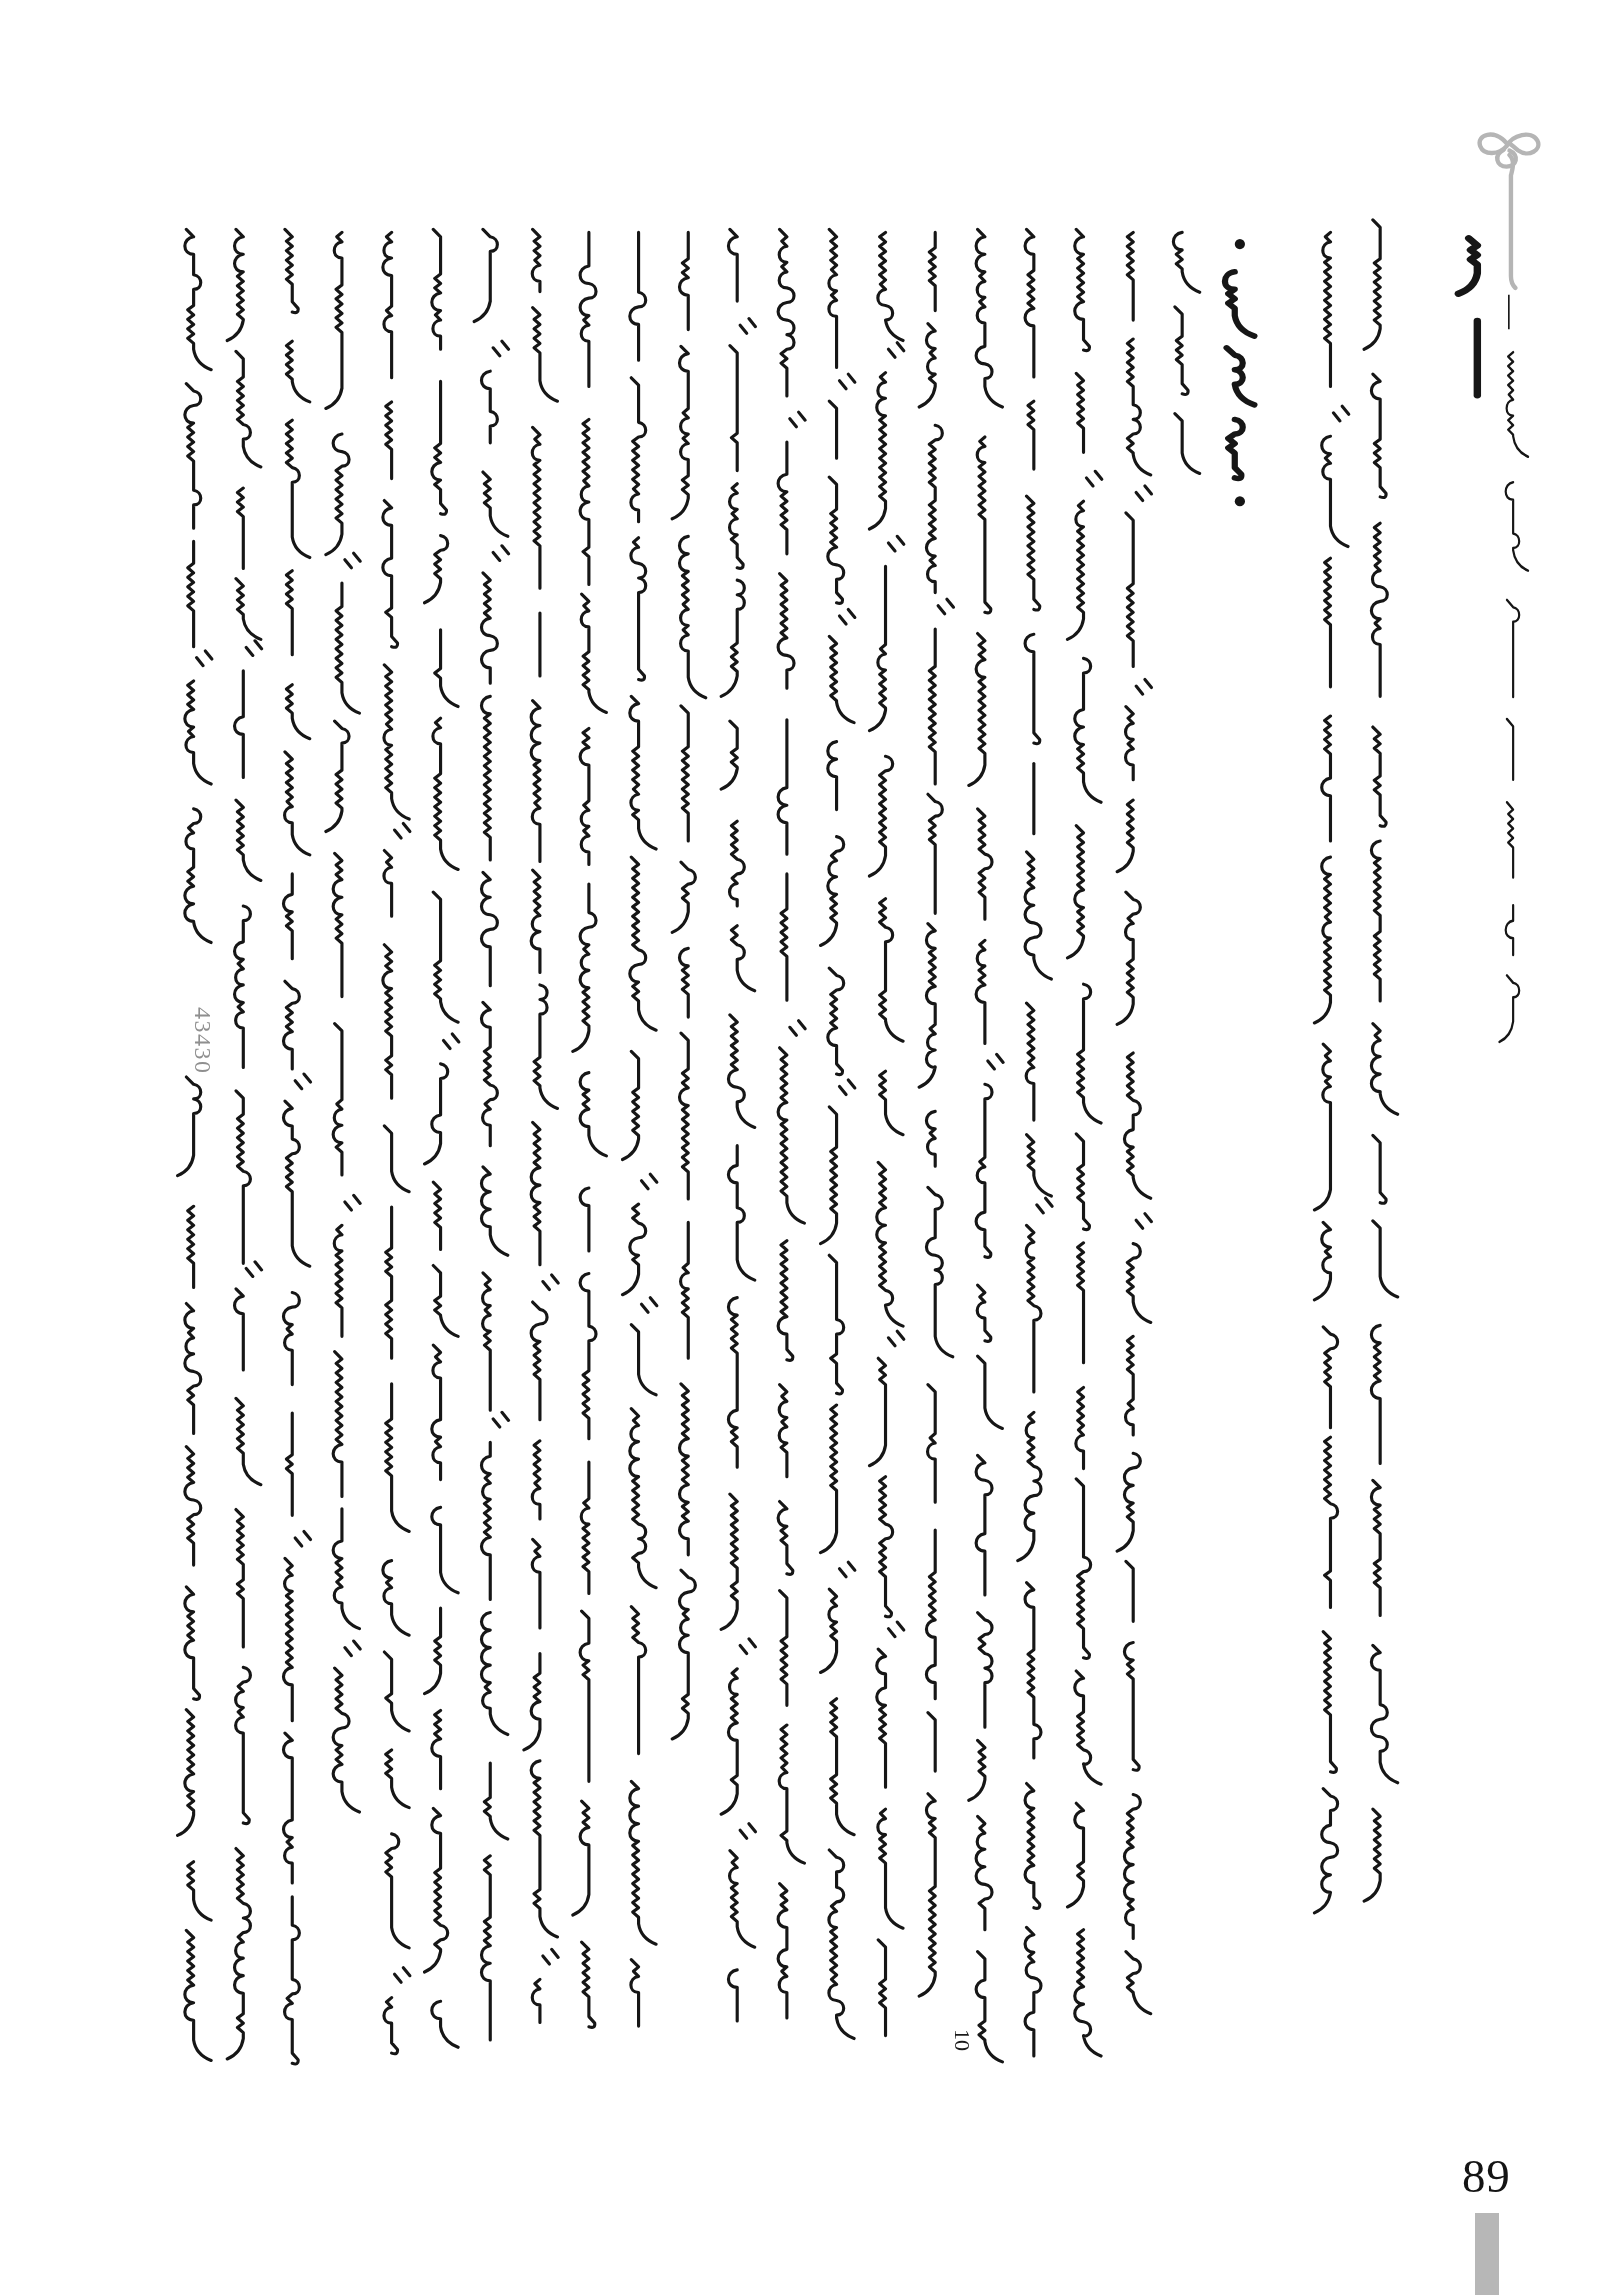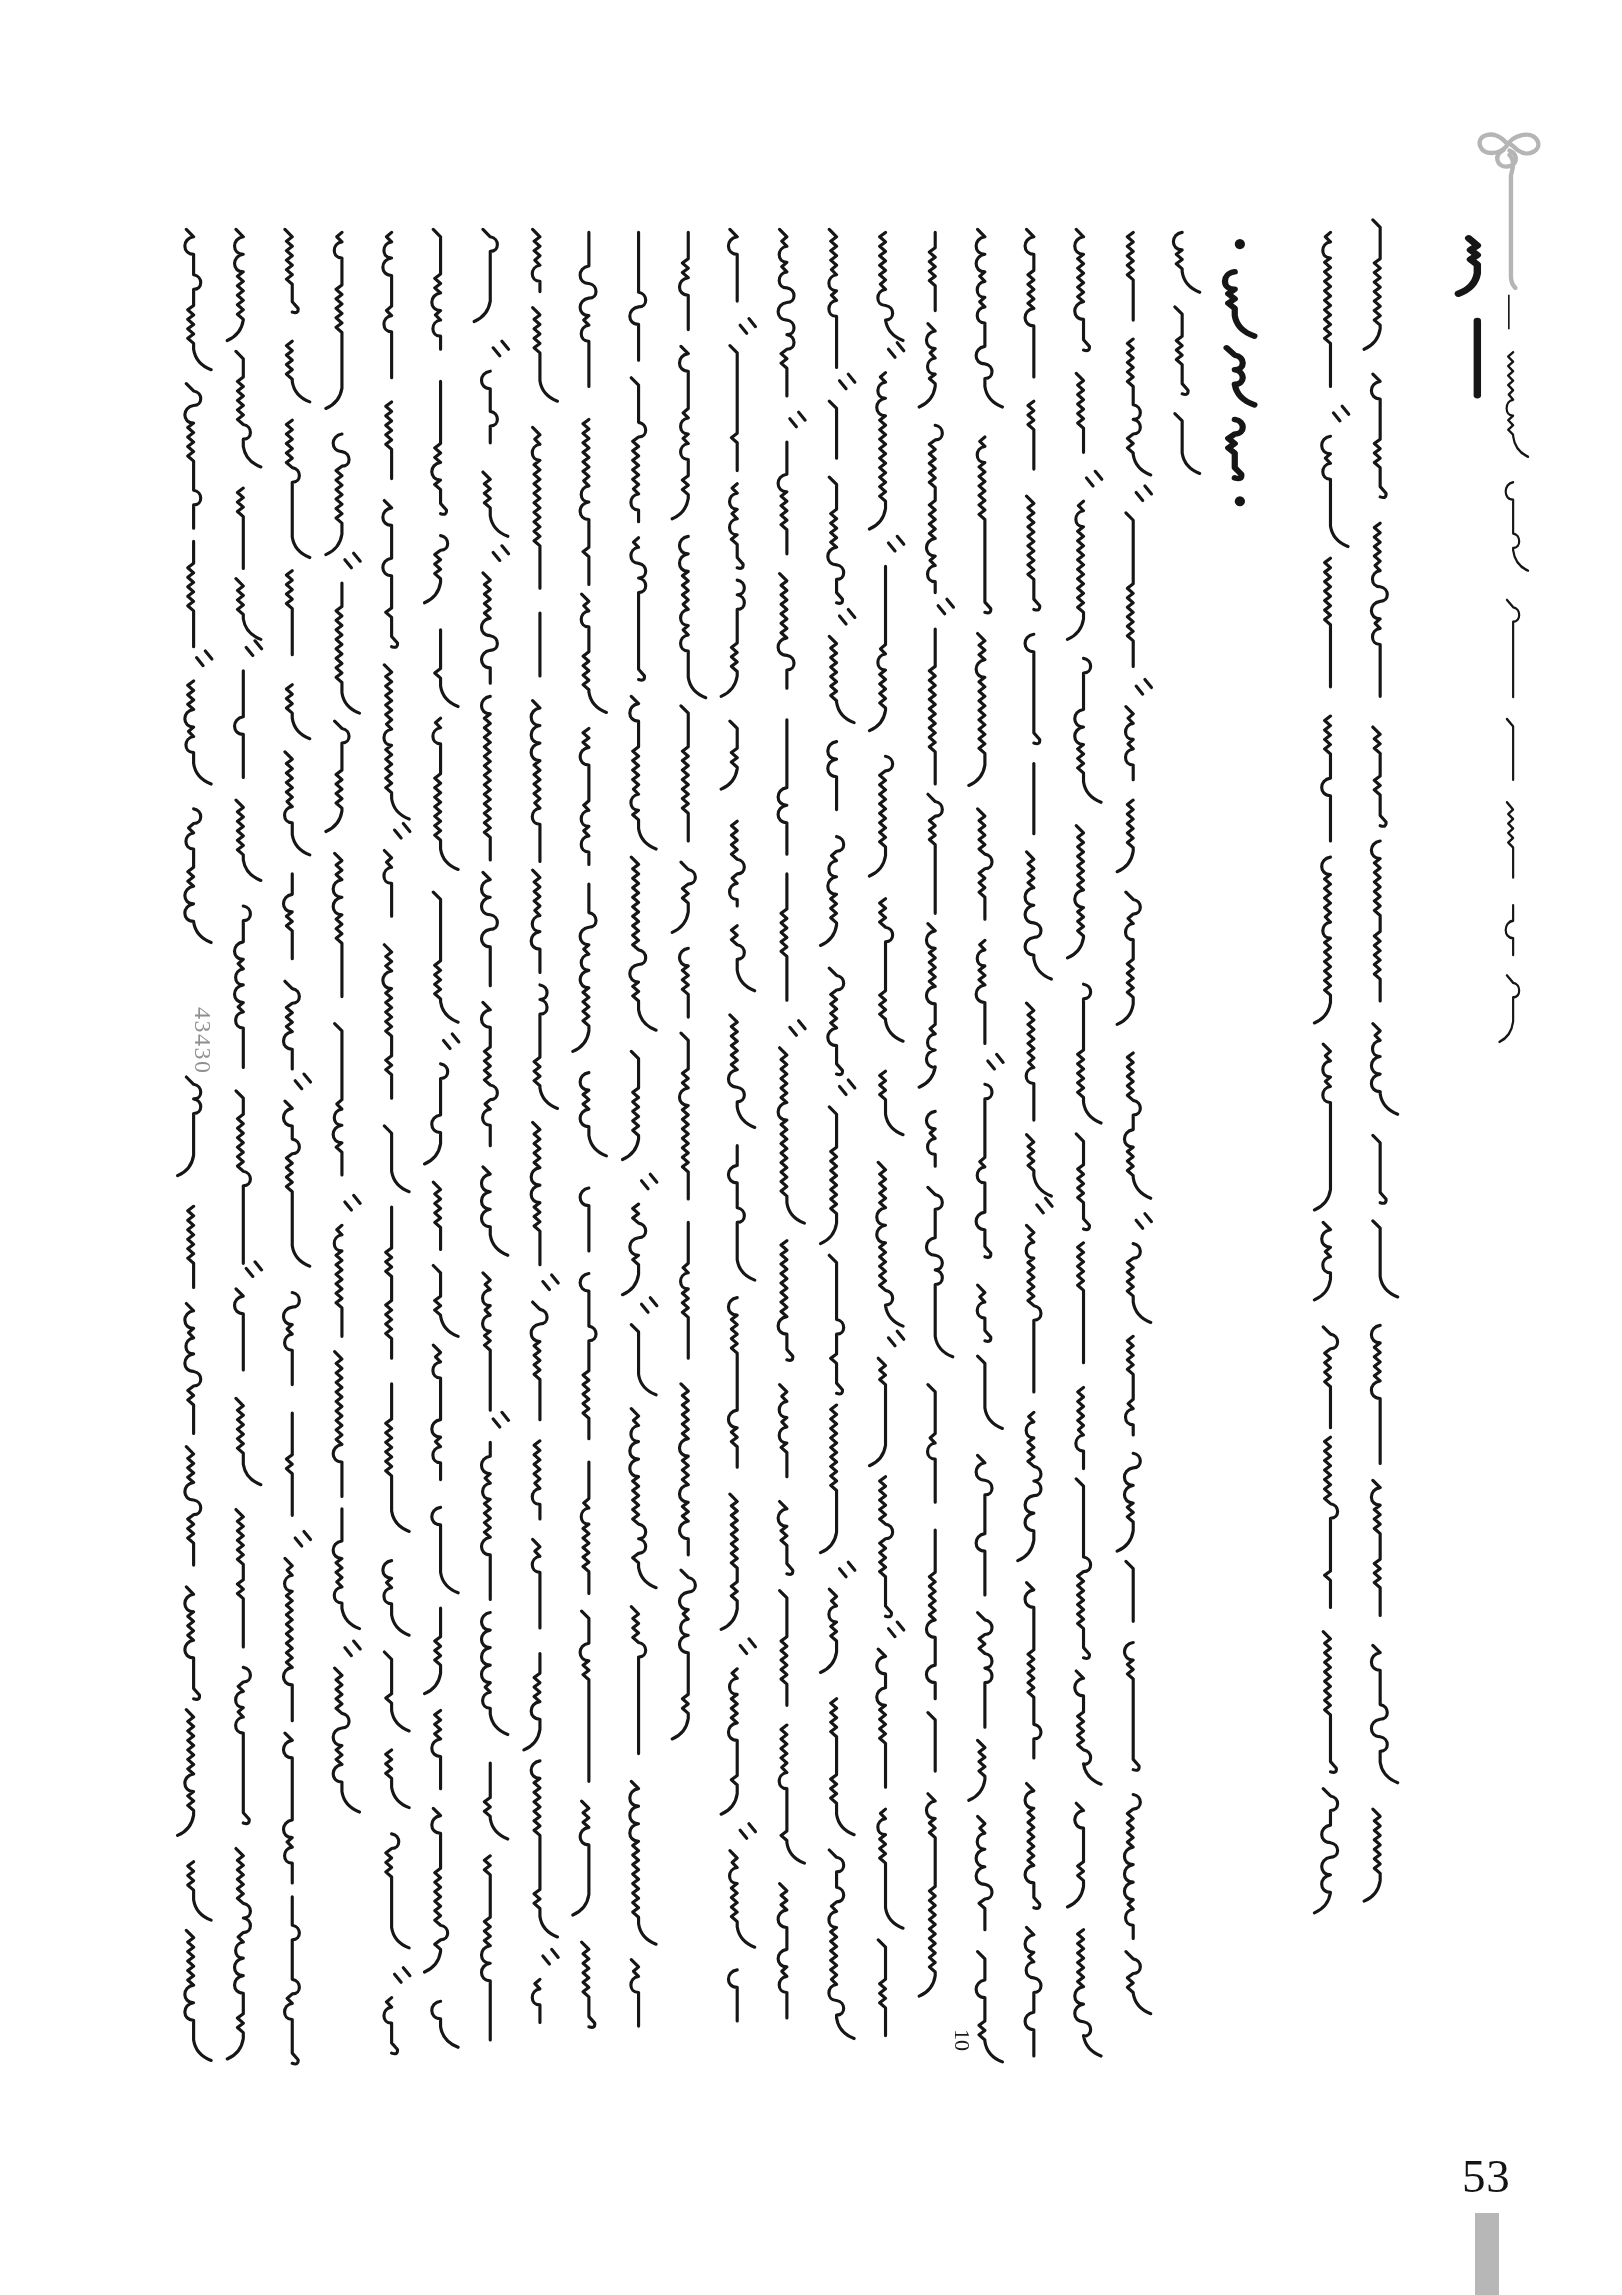--- a/index.html
+++ b/index.html
@@ -420,18 +420,18 @@
         <path d="M0,0 c13,2 13,20 0,20 l-8,6 l8,7 l-8,6 l8,7 l0,20 l8,9 q1,8 -8,5" transform="translate(0,574) scale(1.12,1)"></path>
       </g>
     </svg>
 
   <span class="vnum archive-num" style="font-family:'Liberation Serif','DejaVu Serif',serif;">43430</span>
 
   <span class="vnum footnote-num" style="font-family:'Liberation Serif','DejaVu Serif',serif;">10</span>
 
   <span class="vnum chapter-dash">—</span>
 
-  <span class="page-number">53</span>
+  <span class="page-number">89</span>
 
   <div class="edge-tab"></div>
 
 </div>
 
 
 </body></html>

